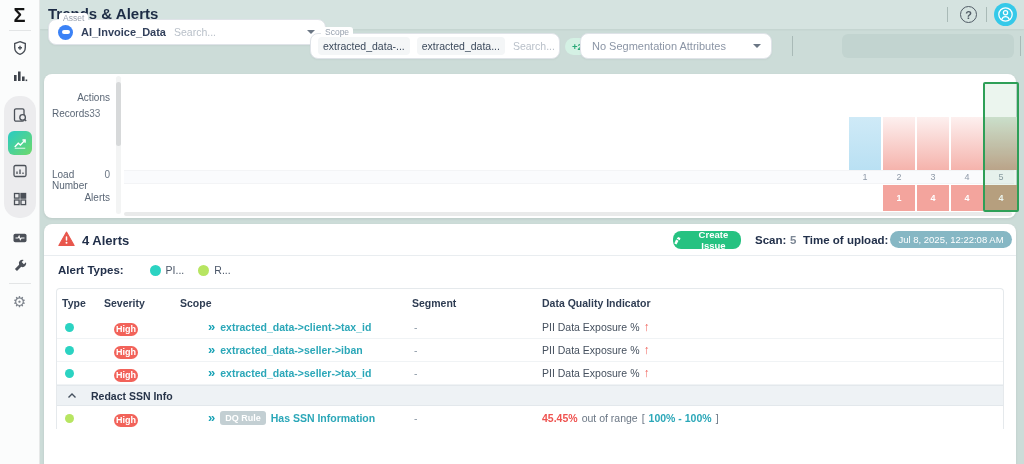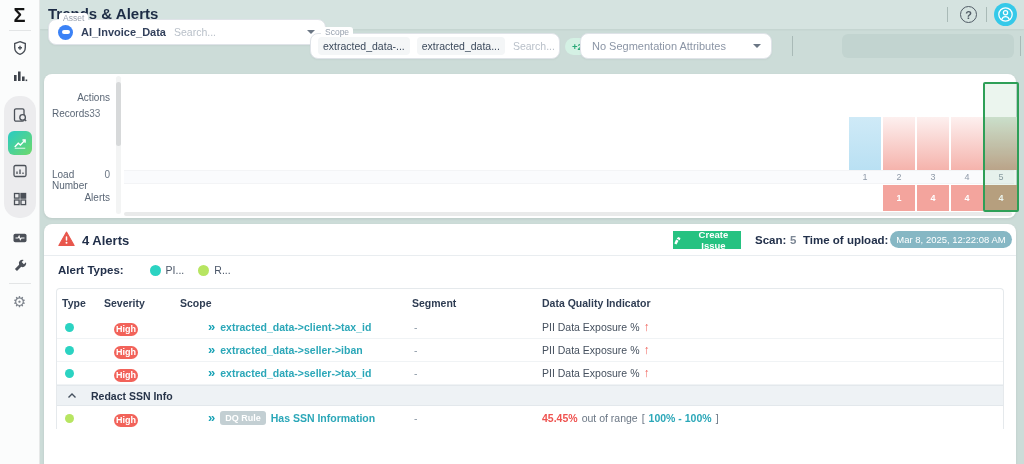--- a/index.html
+++ b/index.html
@@ -56,21 +56,21 @@
   .hm-alert { position:absolute; top:111px; left:0; width:32px; height:26px; background:#f3a49d; color:#fff; font-size:9px; font-weight:700; display:flex; align-items:center; justify-content:center; }
   .hm-alert.empty { background:transparent; }
   .hm-alert.blend { background:#c5a083; }
   .hm-selected { position:absolute; left:939px; top:8px; width:36px; height:130px; border:2px solid #2e9f57; background:rgba(63,160,90,.10); border-radius:2px; }
   .hscroll { position:absolute; left:80px; top:138px; width:888px; height:4px; background:#e9eaea; border-radius:2px; }
 
   
   .ap-head { position:absolute; left:0; top:0; width:100%; height:31px; }
   .warn-tri { position:absolute; left:14px; top:7px; }
   .ap-title { position:absolute; left:38px; top:9px; font-size:13px; font-weight:800; color:#22304a; }
-  .ci-btn { position:absolute; left:629px; top:7px; width:68px; height:18px; background:#26c281; border:none; border-radius:0; color:#fff; font-size:9.5px; font-weight:700; display:flex; align-items:center; justify-content:center; gap:4px; cursor:pointer; font-family:"Liberation Sans",sans-serif; }
+  .ci-btn { position:absolute; left:629px; top:7px; width:68px; height:18px; background:#26c281; border:none; border-radius:8px; color:#fff; font-size:9.5px; font-weight:700; display:flex; align-items:center; justify-content:center; gap:4px; cursor:pointer; font-family:"Liberation Sans",sans-serif; }
   .scan-lb { position:absolute; left:711px; top:10px; font-size:11.5px; font-weight:800; color:#22304a; }
   .scan-vl { position:absolute; left:746px; top:10px; font-size:11.5px; font-weight:600; color:#7c8795; }
   .upl-lb { position:absolute; left:759px; top:10px; font-size:11.5px; font-weight:800; color:#22304a; }
   .upl-badge { position:absolute; left:846px; top:7px; width:122px; height:17px; background:#86b7c4; border-radius:9px; color:#fff; font-size:9.5px; display:flex; align-items:center; justify-content:center; }
   .ap-div { position:absolute; left:0; top:31px; width:100%; height:1px; background:#e9edf0; }
   .types-row { position:absolute; left:14px; top:36px; height:20px; display:flex; align-items:center; }
   .types-lb { font-size:11.5px; font-weight:800; color:#22304a; margin-right:26px; }
   .type-item { display:flex; align-items:center; gap:5px; margin-right:14px; }
   .dot { width:11px; height:11px; border-radius:50%; display:inline-block; }
   .dot-teal { background:#2bd3c2; }
@@ -278,21 +278,21 @@
 
     <button class="ci-btn">
       <svg width="9" height="9" viewBox="0 0 10 10">
           <path d="M1.5 8.5l2-4.5 2.8 1.4-2.3 4.1zM4.2 3l1.6-2 2.7 1.3-.8 2.4z" fill="#fff"></path>
         </svg>
       <span>Create Issue</span>
     </button>
     <span class="scan-lb">Scan:</span>
     <span class="scan-vl">5</span>
     <span class="upl-lb">Time of upload:</span>
-    <span class="upl-badge">Mar 8, 2025, 12:22:08 AM</span>
+    <span class="upl-badge">Jul 8, 2025, 12:22:08 AM</span>
   </div>
   <div class="ap-div"></div>
 
   <div class="types-row">
     <span class="types-lb">Alert Types:</span>
     <span class="type-item">
       <span class="dot dot-teal"></span>
       <span class="tl">PI...</span>
     </span>
     <span class="type-item">

